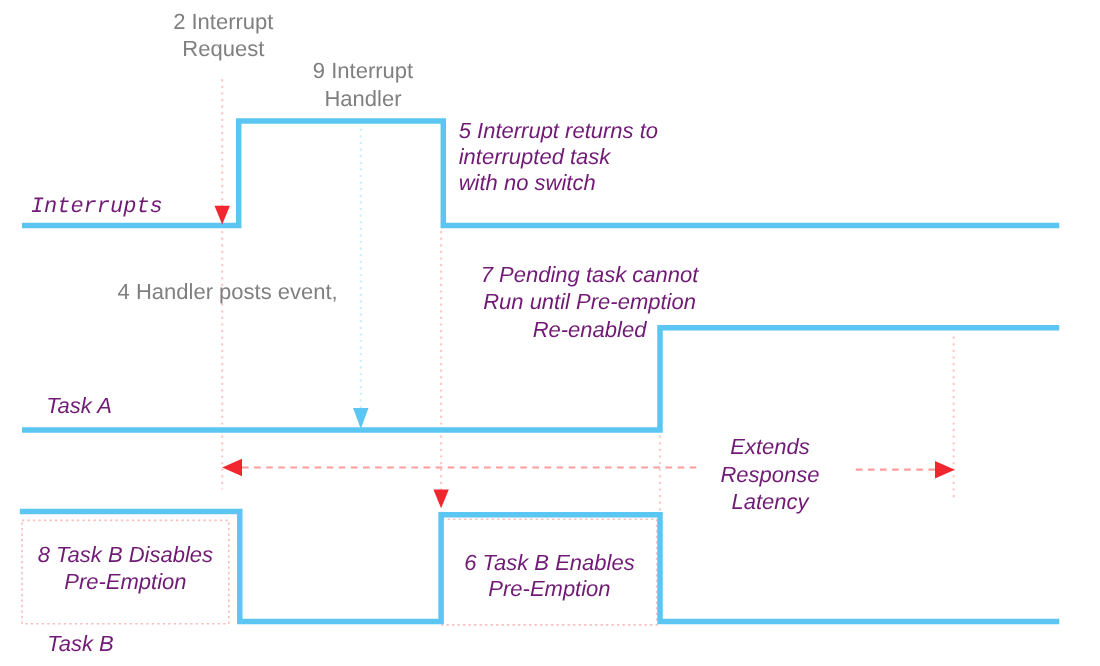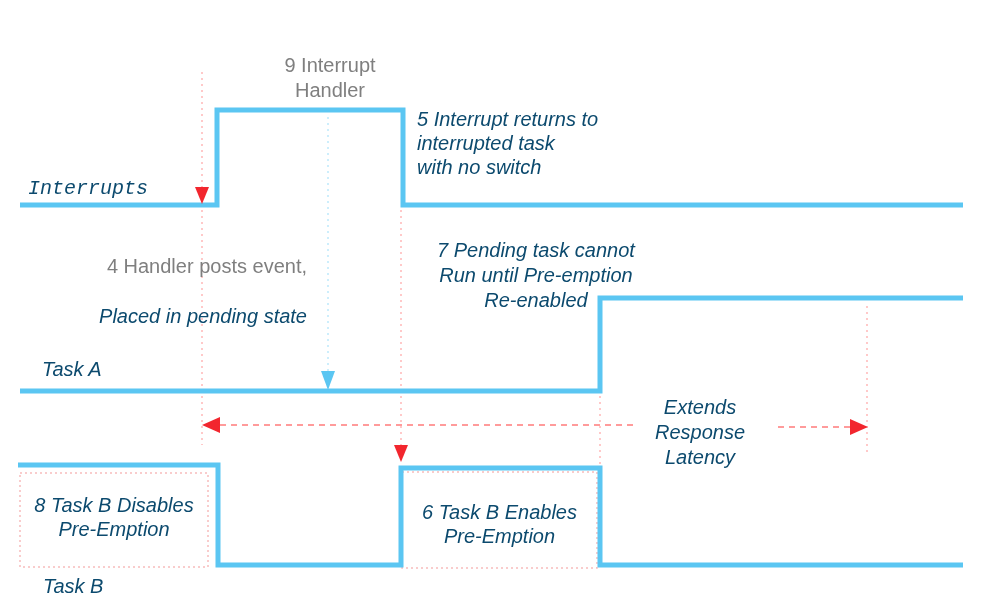--- a/index.html
+++ b/index.html
@@ -3,21 +3,21 @@
 <meta charset="utf-8">
 <style>
   html,body{margin:0;padding:0;background:#fff;}
   #stage{
     position:relative;width:1000px;height:605px;background:#ffffff;
     font-family:"Liberation Sans","DejaVu Sans",sans-serif;overflow:hidden;
   }
   #diagram-svg{position:absolute;left:0;top:0;}
   .t{position:absolute;font-size:20px;line-height:25px;white-space:pre-line;}
   .gray{color:#7f7f7f;}
-  .red{color:#0c4a6e;font-style:italic;}
+  .red{color:#701a75;font-style:italic;}
   .center{text-align:center;}
   .right{text-align:right;}
   .lh24{line-height:24px;}
 </style>
 </head>
 <body>
 
 <div id="stage">
 
   <svg id="diagram-svg" width="1000" height="605" viewBox="0 0 1000 605">
@@ -42,27 +42,28 @@
 
     <polygon points="195,187 209,187 202,204" fill="#f2262e"></polygon>
     <polygon points="321,371 335,371 328,390" fill="#5bc6f2"></polygon>
     <polygon points="394,445 408,445 401,462" fill="#f2262e"></polygon>
   </svg>
 
   <div class="t red" style="left:28px;top:176px;font-family:Liberation Mono, monospace;">Interrupts</div>
   <div class="t red" style="left:42px;top:357px;">Task A</div>
   <div class="t red" style="left:43px;top:574px;">Task B</div>
 
+  <div class="t gray center" style="left:103px;top:8px;width:200px;">2 Interrupt
+Request</div>
 
   <div class="t gray center" style="left:230px;top:53px;width:200px;">9 Interrupt
 Handler</div>
 
   <div class="t right" style="left:27px;top:229px;width:280px;">
     <div class="gray">4 Handler posts event,</div>
-    <div class="red">Placed in pending state</div>
   </div>
 
   <div class="t red lh24" style="left:417px;top:107px;">5 Interrupt returns to
 interrupted task
 with no switch</div>
 
   <div class="t red" style="left:437px;top:238px;text-align:center;">7 Pending task cannot
 Run until Pre-emption
 Re-enabled</div>
 

